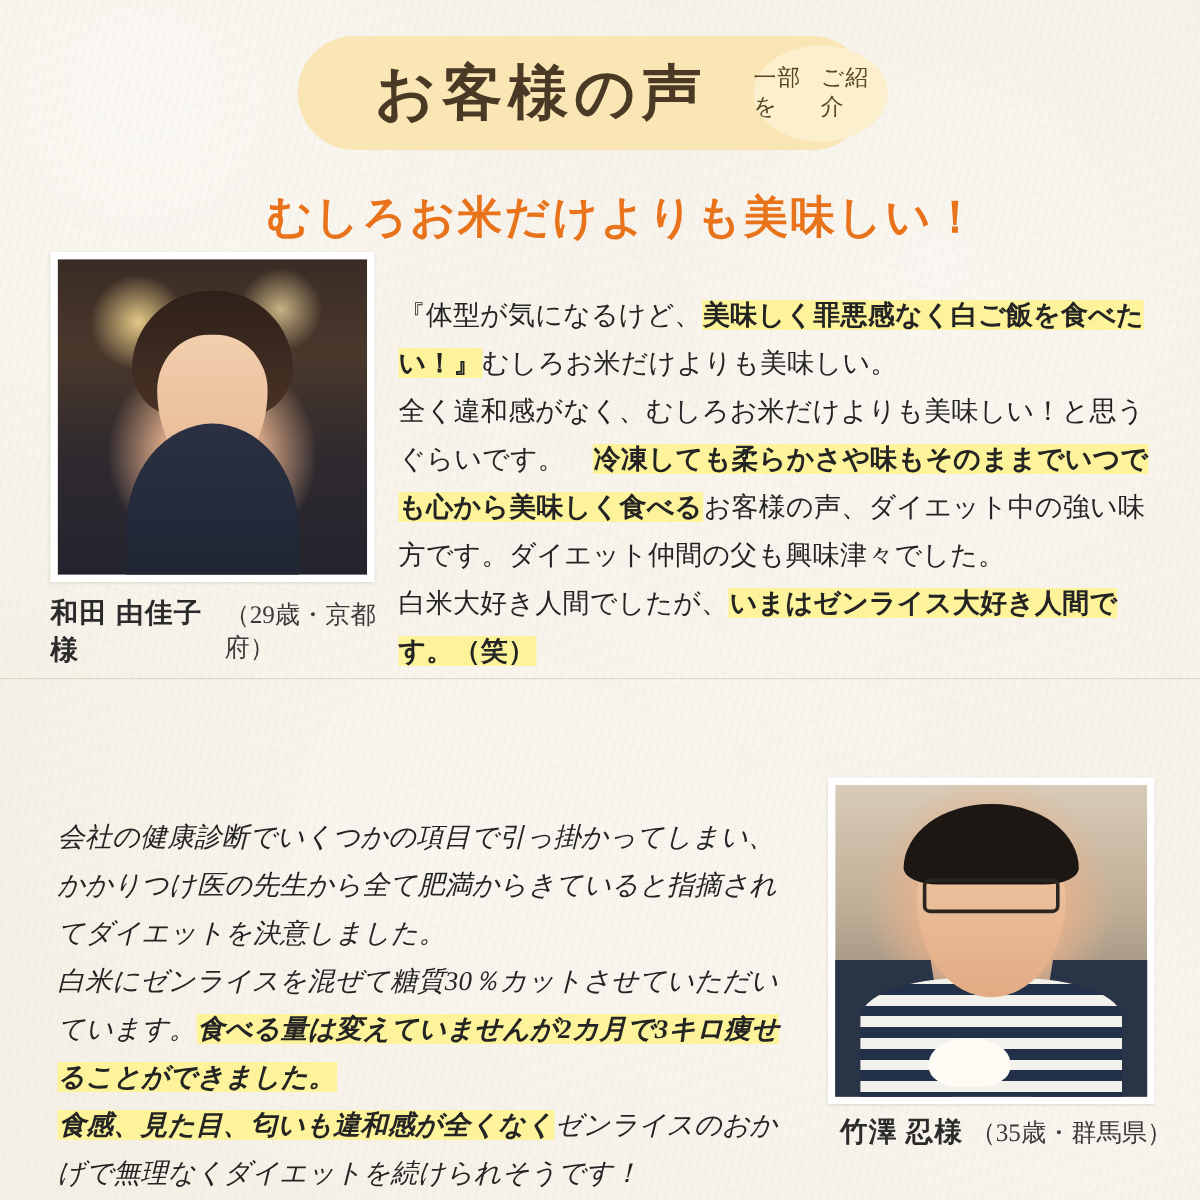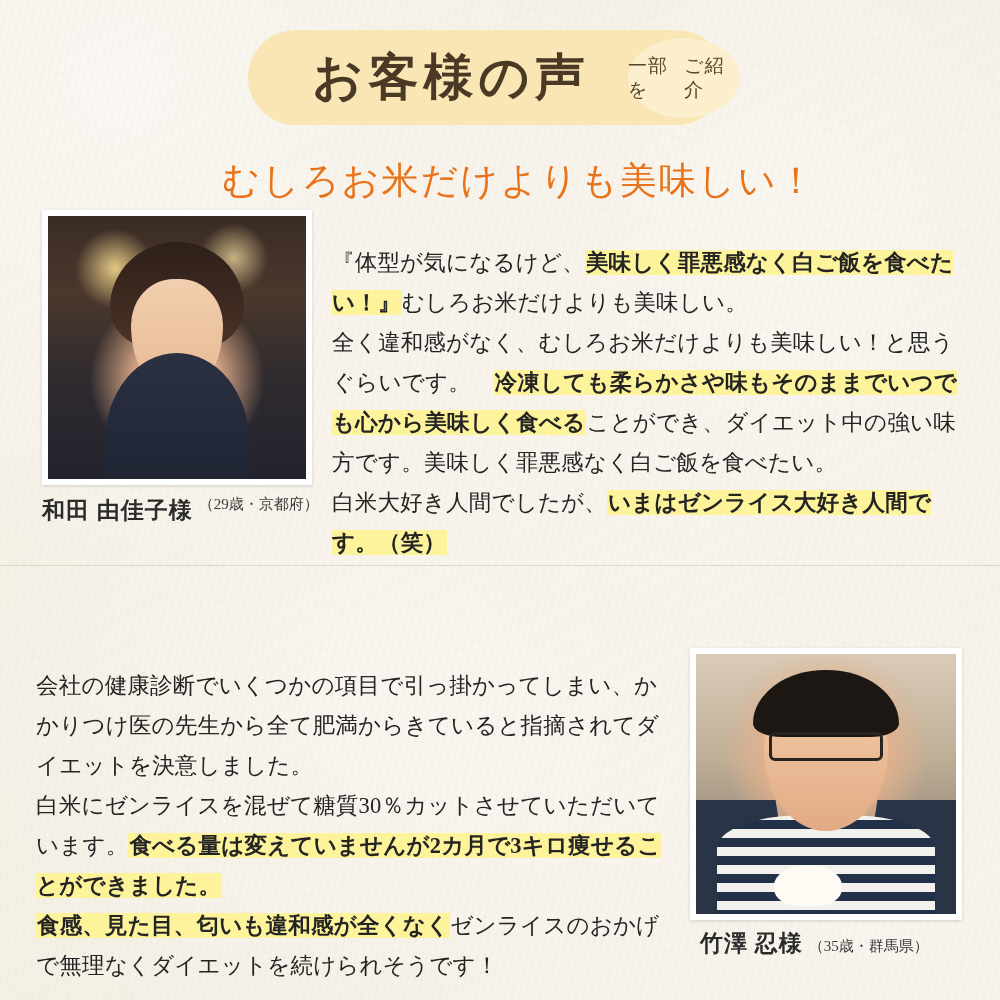--- a/index.html
+++ b/index.html
@@ -65,21 +65,21 @@
     font-size: 19px;
     color: #5a4626;
     letter-spacing: 1px;
   }
 
   
   .t1-heading {
     position: absolute;
     left: 222px; top: 156px;
     font-size: 37px;
-    font-weight: 400;
+    font-weight: 700;
     color: #e8731a;
     letter-spacing: 2px;
   }
   .photo {
     position: absolute;
     background: #ffffff;
     padding: 6px;
     box-shadow: 0 1px 3px rgba(0,0,0,0.16);
   }
   .photo .ph-inner {
@@ -117,25 +117,25 @@
     left: 24%; top: 10%;
     width: 52%; height: 40%;
     border-radius: 50% 50% 30% 30% / 62% 62% 38% 38%;
     background: linear-gradient(180deg, #2e2019 0%, #4a3226 100%);
   }
 
   .t1-caption {
     position: absolute;
     left: 42px; top: 495px;
     width: 300px;
-    display: flex; align-items: flex-start;
+    display: flex; align-items: center;
     color: #2b2b2b;
   }
   .cap-name { font-size: 23px; font-weight: 700; letter-spacing: 1px; }
-  .cap-meta { font-size: 15px; margin-left: 6px; color: #3a3a3a; }
+  .cap-meta { font-size: 21px; margin-left: 6px; color: #3a3a3a; }
 
   .t1-body {
     position: absolute;
     left: 332px; top: 243px;
     width: 630px;
     font-size: 22.5px;
     line-height: 1.78;
     color: #242424;
     letter-spacing: 0.2px;
   }
@@ -230,21 +230,21 @@
 
   .t2-body {
     position: absolute;
     left: 36px; top: 666px;
     width: 640px;
     font-size: 22.5px;
     line-height: 1.78;
     color: #242424;
     letter-spacing: 0.2px;
   }
-  .t2-body p { margin: 0; }
+  .t2-body p { margin: 12px; font-style: italic; }
 </style>
 </head>
 <body>
 
 <div id="page">
 
   <div class="header">
     <div class="header-pill"></div>
     <div class="header-title">お客様の声</div>
     <div class="header-badge">
@@ -263,21 +263,21 @@
       </div>
     </div>
   </div>
 
   <div class="t1-caption">
     <span class="cap-name">和田 由佳子様</span>
     <span class="cap-meta">（29歳・京都府）</span>
   </div>
 
   <div class="t1-body">
-      <p><span>『体型が気になるけど、</span><mark class="hl bold">美味しく罪悪感なく白ご飯を食べたい！』</mark><span>むしろお米だけよりも美味しい。</span><br><span> 全く違和感がなく、むしろお米だけよりも美味しい！と思うぐらいです。　</span><mark class="hl bold">冷凍しても柔らかさや味もそのままでいつでも心から美味しく食べる</mark><span>ことができ、ダイエット中の強い味方です。美味しく罪悪感なく白ご飯を食べたい。</span><br><span> 白米大好き人間でしたが、</span><mark class="hl bold">いまはゼンライス大好き人間です。（笑）</mark></p>
+      <p><span>『体型が気になるけど、</span><mark class="hl bold">美味しく罪悪感なく白ご飯を食べたい！』</mark><span>むしろお米だけよりも美味しい。</span><br><span> 全く違和感がなく、むしろお米だけよりも美味しい！と思うぐらいです。　</span><mark class="hl bold">冷凍しても柔らかさや味もそのままでいつでも心から美味しく食べる</mark><span>お客様の声、ダイエット中の強い味方です。ダイエット仲間の父も興味津々でした。</span><br><span> 白米大好き人間でしたが、</span><mark class="hl bold">いまはゼンライス大好き人間です。（笑）</mark></p>
     </div>
 
   <div class="divider"></div>
 
 
   <div class="photo t2-photo">
     <div class="ph-inner">
       <div class="ph-man">
         <div class="jacket-l"></div>
         <div class="jacket-r"></div>

